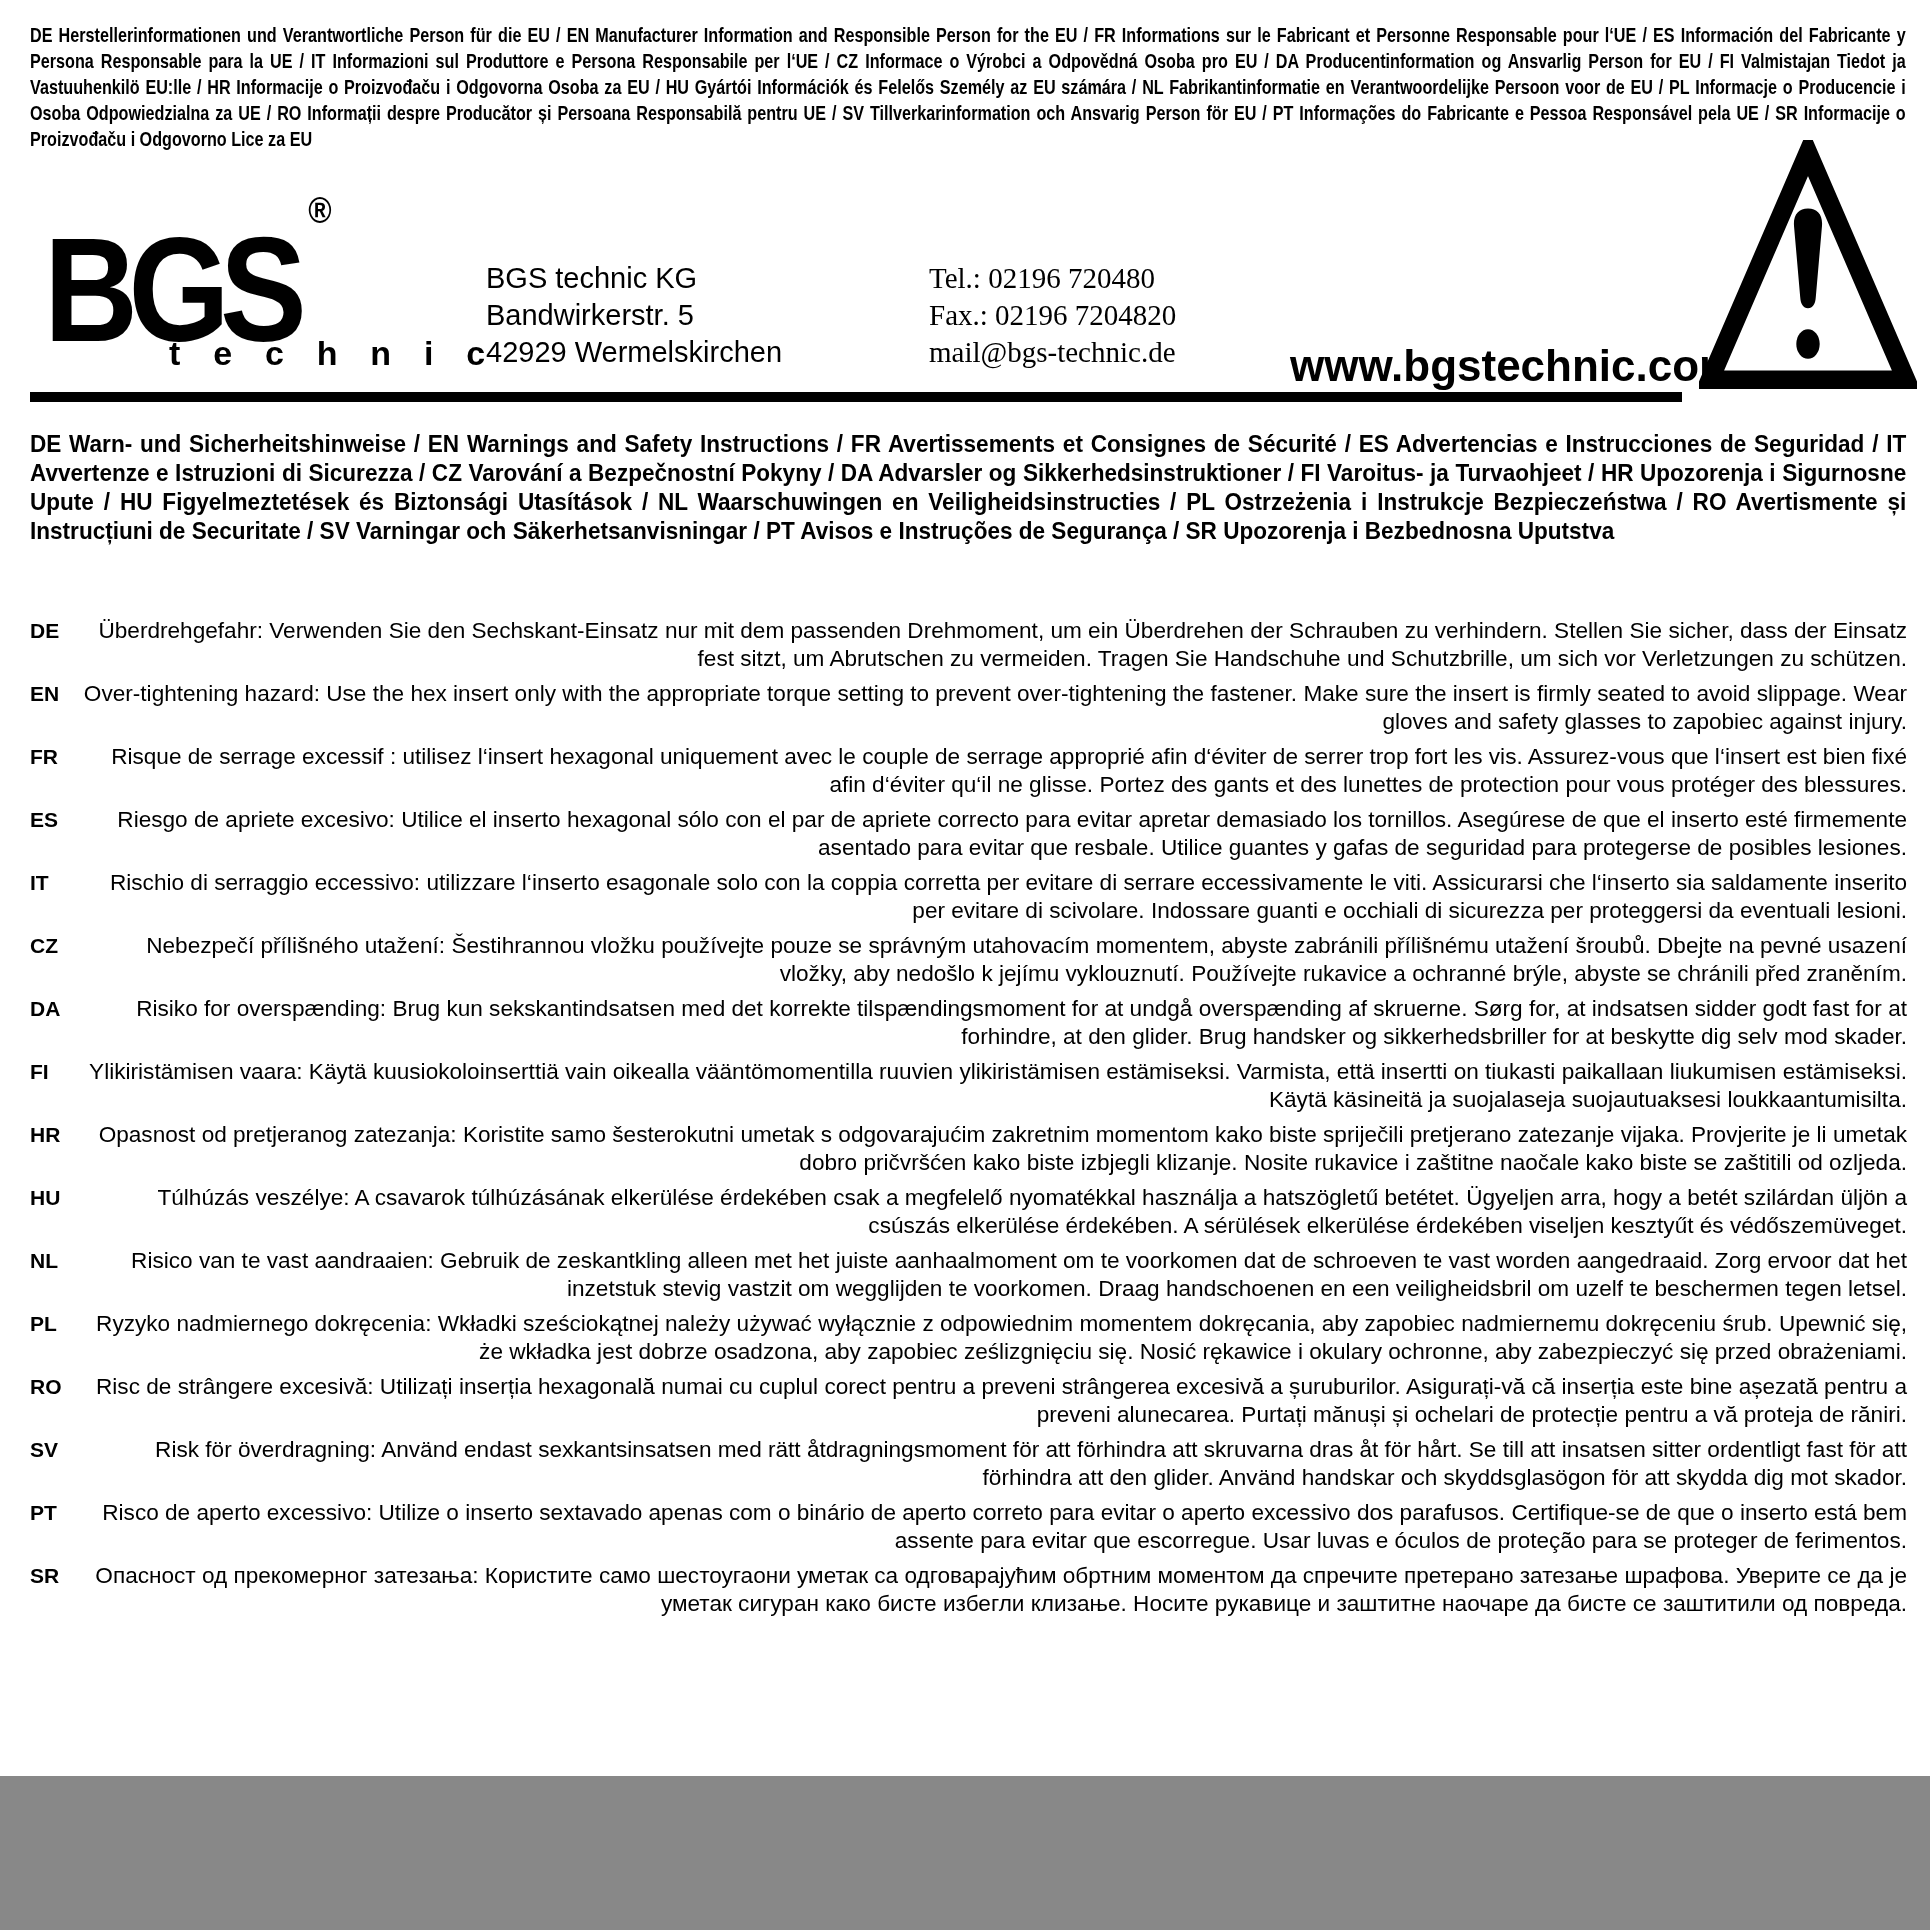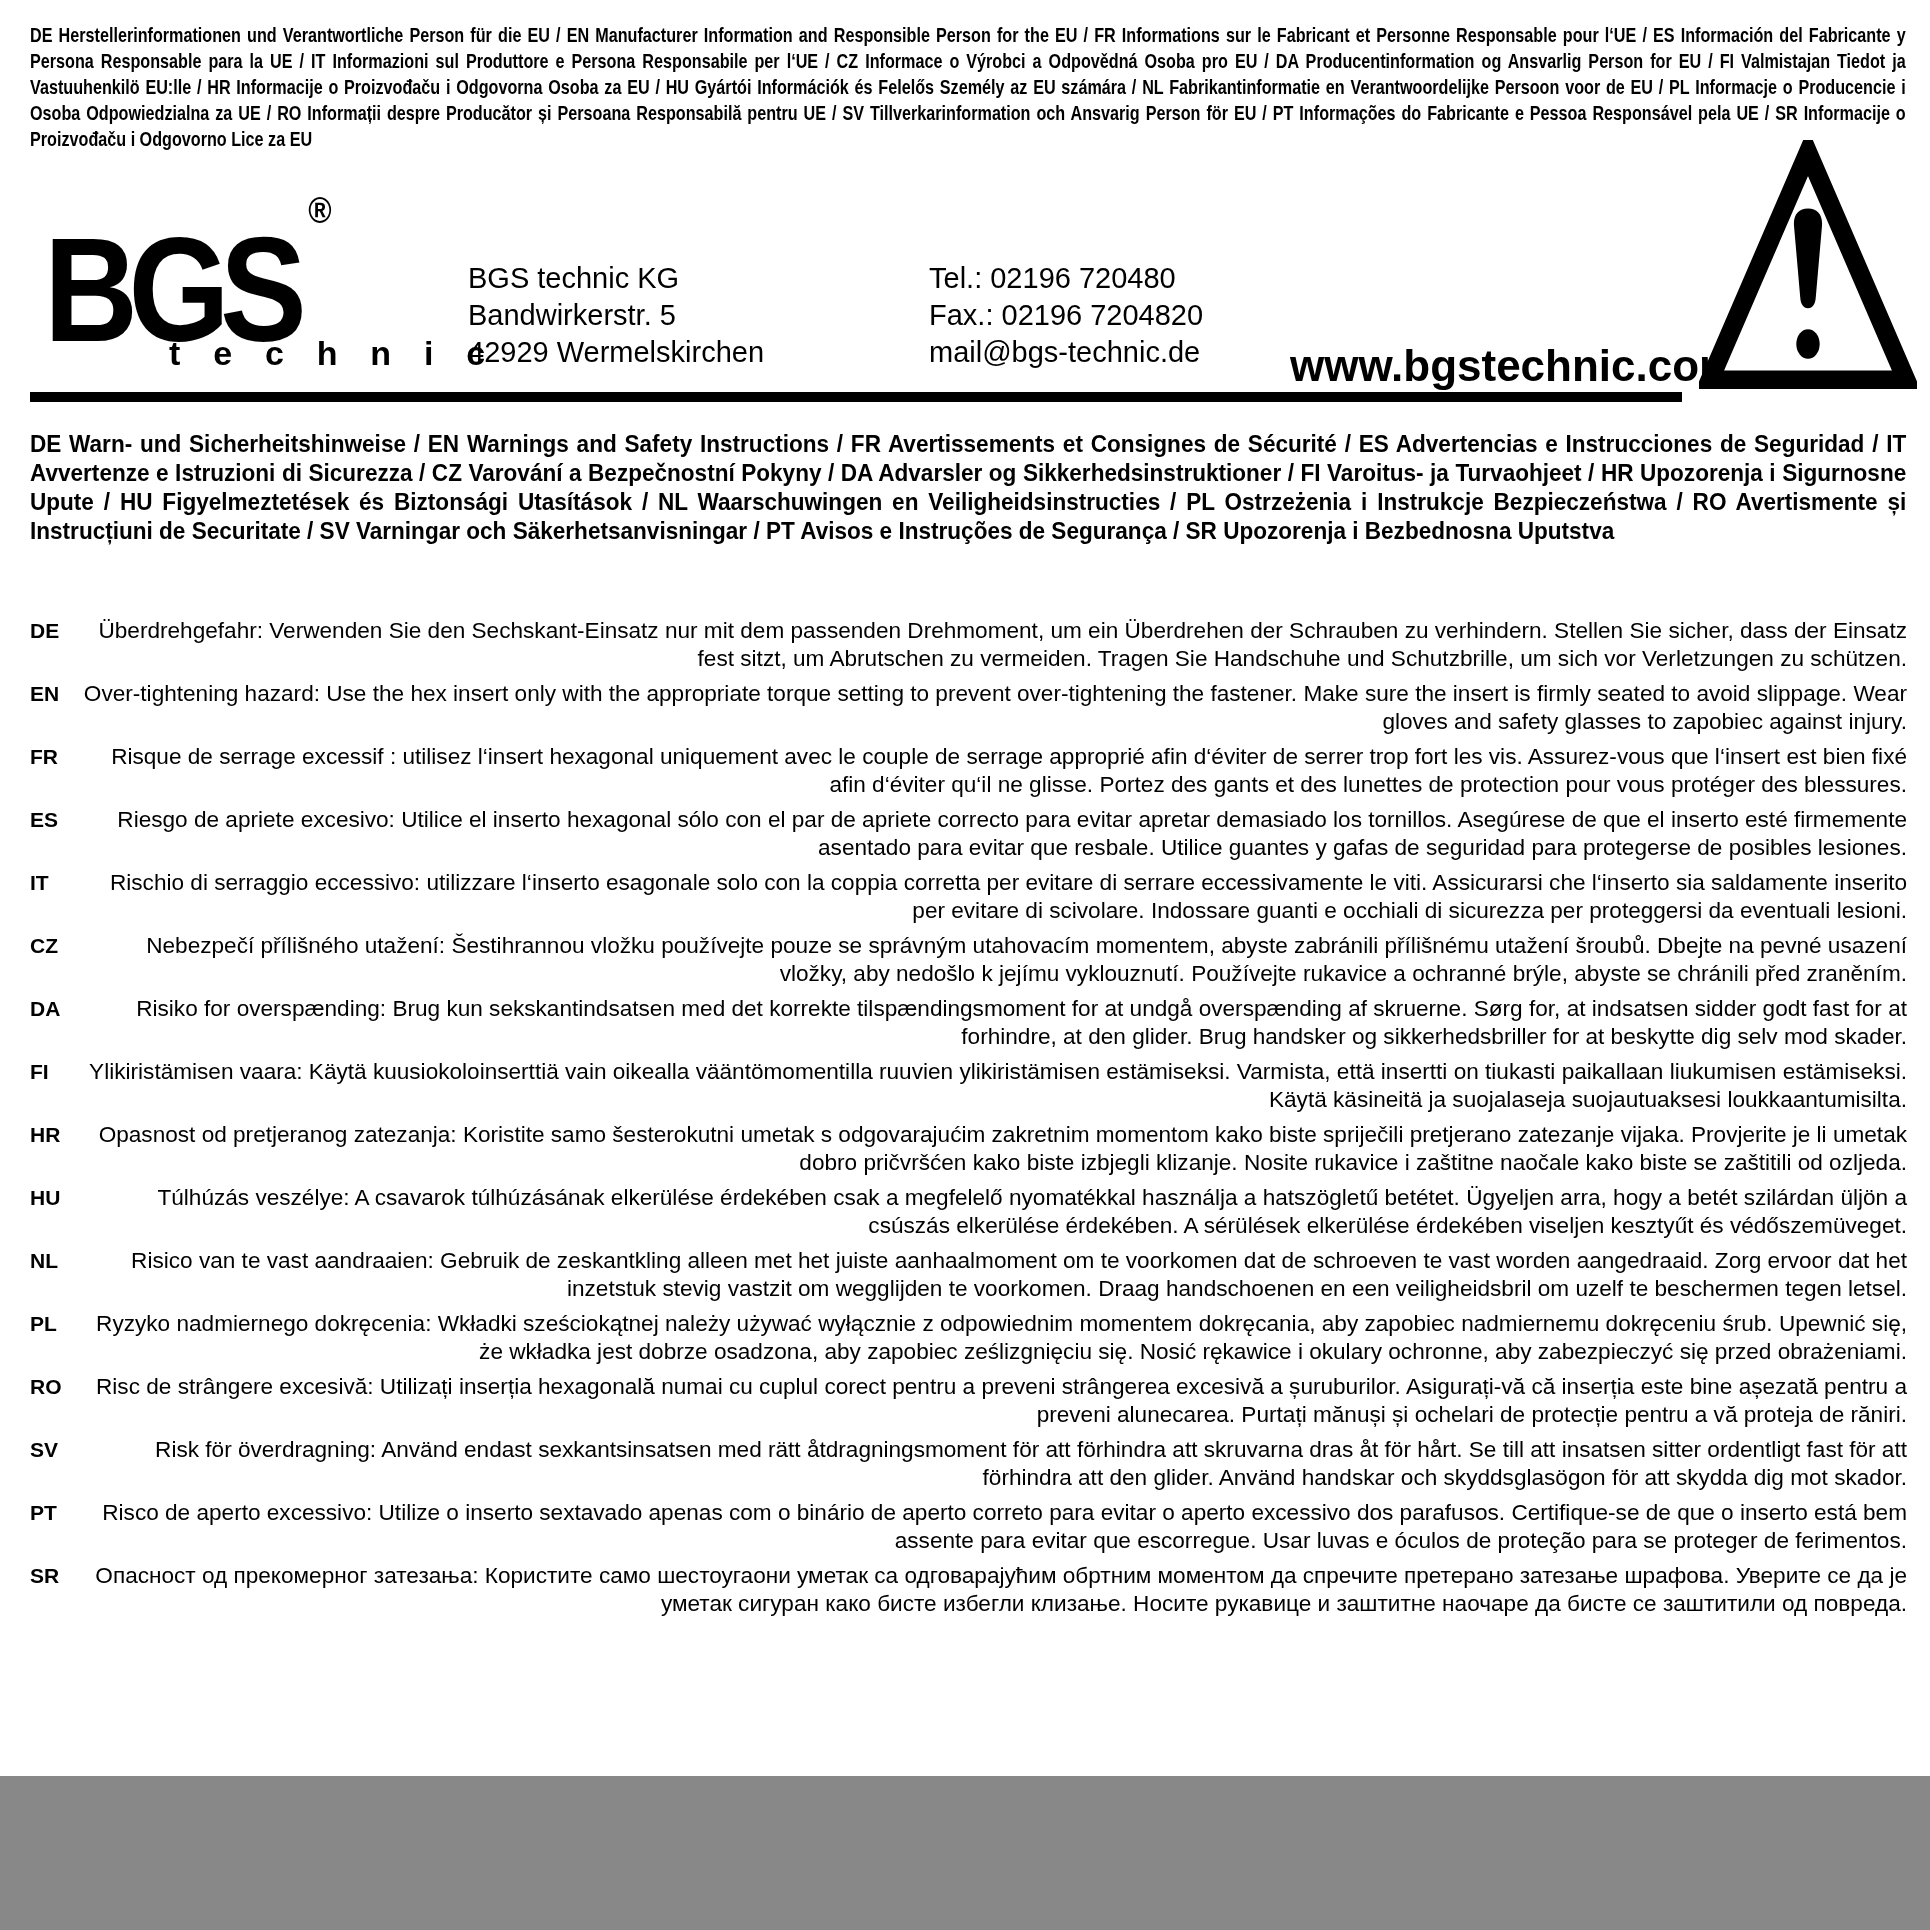--- a/index.html
+++ b/index.html
@@ -27,22 +27,22 @@
   }
   .logo-main .reg{
     font-size:36px;letter-spacing:0;
     vertical-align:super;position:relative;top:-68px;left:12.5px;
   }
   .logo-sub{
     position:absolute;left:125px;top:118px;
     font-weight:bold;font-size:34px;letter-spacing:11.7px;
     white-space:nowrap;
   }
-  .address{position:absolute;left:468px;top:260px;font-size:29px;line-height:37px;}
-  .contact{position:absolute;left:929px;top:260px;font-size:29px;line-height:37px;}
+  .address{position:absolute;left:486px;top:260px;font-size:29px;line-height:37px;}
+  .contact{position:absolute;left:929px;top:260px;font-size:29px;line-height:37px;font-family:Liberation Serif, serif;}
   .website{position:absolute;left:1290px;top:341px;font-size:44px;font-weight:bold;white-space:nowrap;}
   .warning-triangle{position:absolute;left:1699px;top:140px;}
   .rule{position:absolute;left:30px;top:392px;width:1652px;height:10px;background:#000;}
   
   .warnings-header{
     position:absolute;left:30px;top:429px;width:1996px;
     transform:scaleX(0.94);transform-origin:0 0;
     font-weight:bold;font-size:24px;line-height:29px;
     text-align:justify;
   }

